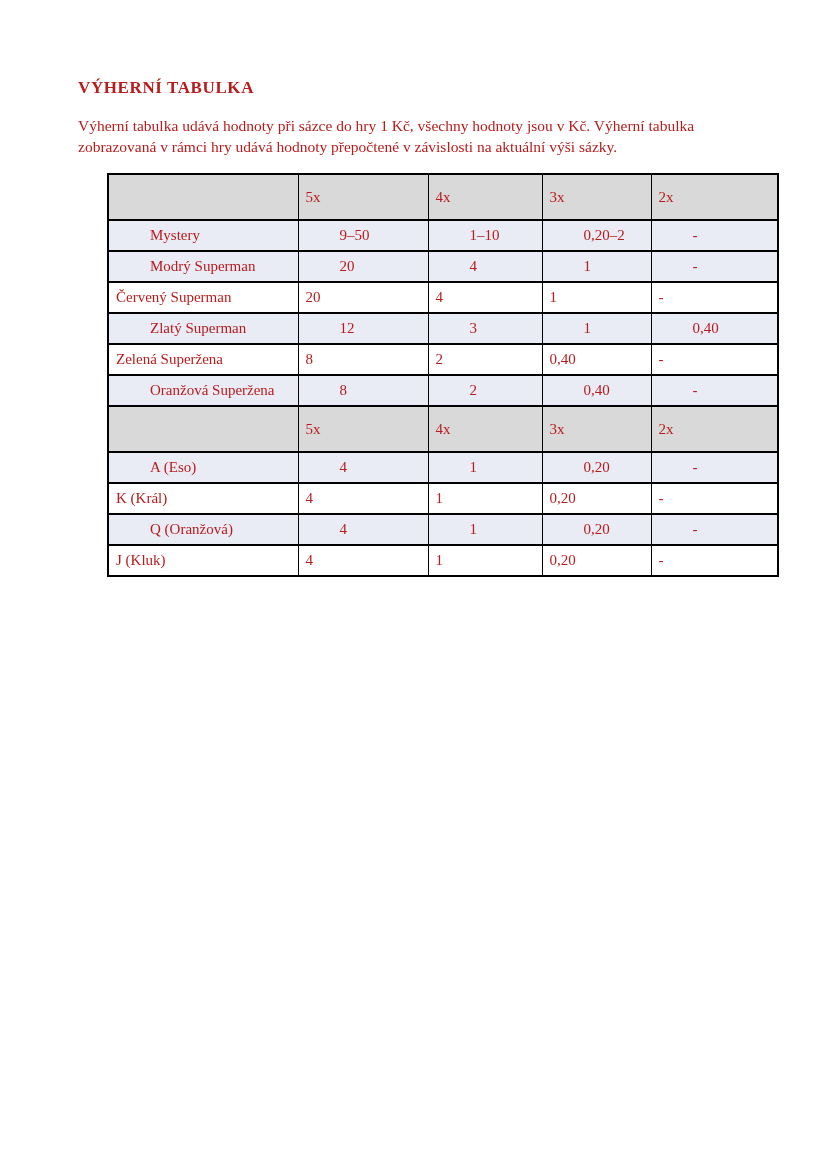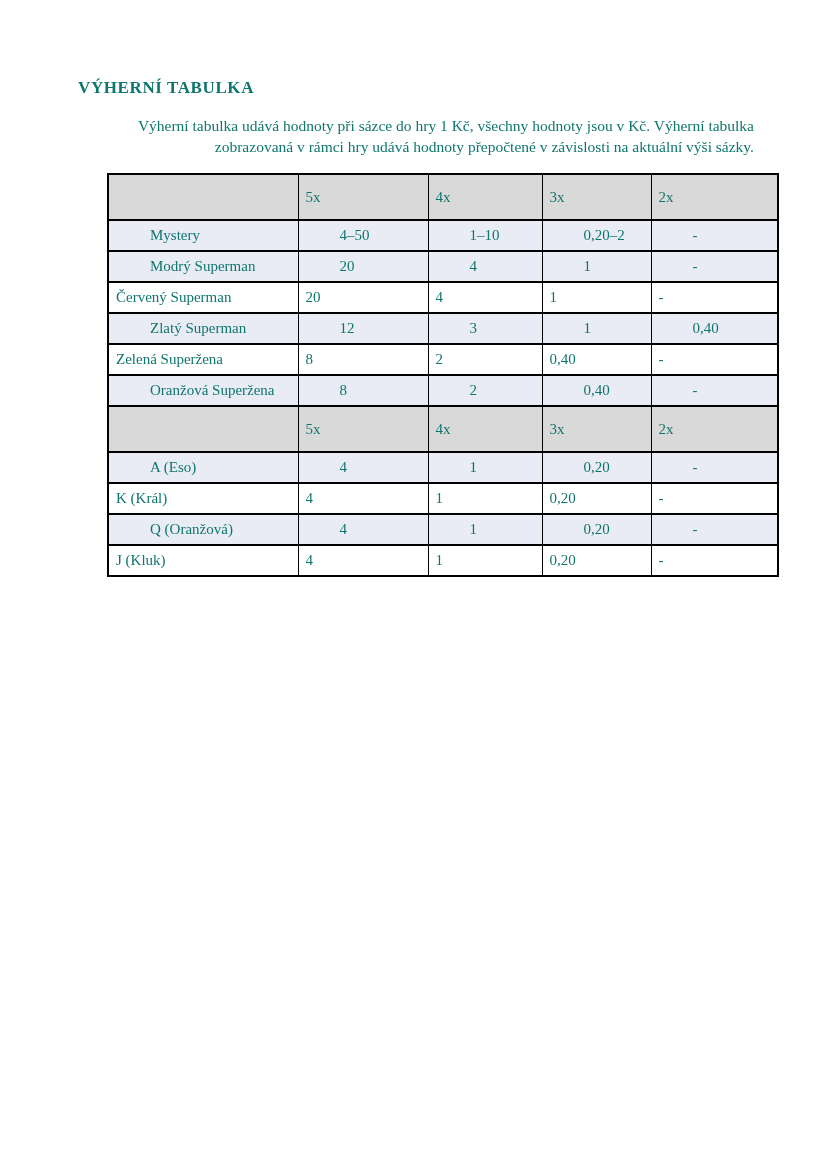--- a/index.html
+++ b/index.html
@@ -3,40 +3,40 @@
 <meta charset="utf-8">
 <style>
   * { margin: 0; padding: 0; box-sizing: border-box; }
   html, body { background: #ffffff; }
   .page {
     position: relative;
     width: 826px;
     height: 1169px;
     background: #ffffff;
     font-family: "Liberation Serif", serif;
-    color: #0f766e;
+    color: #b91c1c;
     overflow: hidden;
   }
   .doc-title {
     position: absolute;
     left: 78px;
     top: 78px;
     font-size: 17px;
     font-weight: bold;
     letter-spacing: 0.6px;
     white-space: nowrap;
   }
   .intro {
     position: absolute;
     left: 78px;
     top: 115px;
     width: 676px;
     font-size: 15.5px;
     line-height: 21px;
-    text-align: right;
+    text-align: left;
   }
   table.paytable {
     position: absolute;
     left: 107px;
     top: 173px;
     width: 670px;
     border-collapse: collapse;
     table-layout: fixed;
     font-size: 15px;
     border: 2px solid #000000;
@@ -73,21 +73,21 @@
     <tbody id="paytable-body">
         <tr class="header-row">
           <td></td>
           <td>5x</td>
           <td>4x</td>
           <td>3x</td>
           <td>2x</td>
         </tr>
         <tr class="tinted">
           <td>Mystery</td>
-          <td>4–50</td>
+          <td>9–50</td>
           <td>1–10</td>
           <td>0,20–2</td>
           <td>-</td>
         </tr>
         <tr class="tinted">
           <td>Modrý Superman</td>
           <td>20</td>
           <td>4</td>
           <td>1</td>
           <td>-</td>

